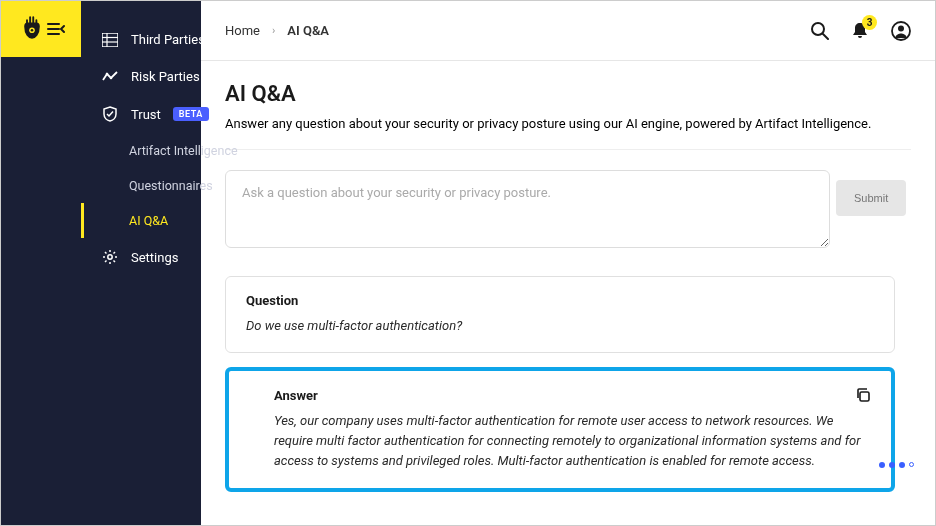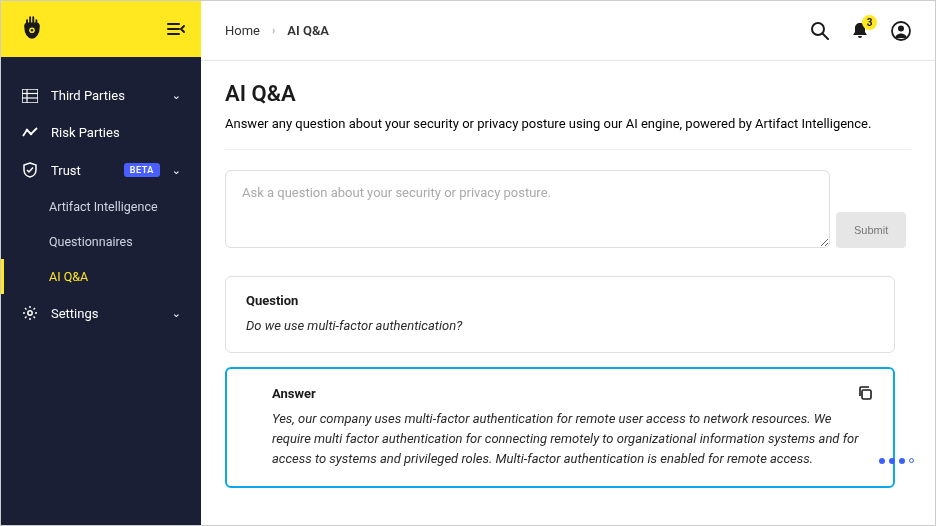--- a/index.html
+++ b/index.html
@@ -1,18 +1,18 @@
 <!DOCTYPE html>
 <html><head>
 <meta charset="utf-8">
 <style>
 * { box-sizing: border-box; margin: 0; padding: 0; }
 body { font-family: -apple-system, BlinkMacSystemFont, "Segoe UI", Roboto, sans-serif; background: #fff; color: #1a1a1a; width: 936px; height: 526px; overflow: hidden; border: 1px solid #ccc; }
 .app { display: flex; height: 100%; }
-.sidebar { width: 200px; background: #1a1f36; color: #fff; display: flex; flex-direction: column; }
+.sidebar { width: 200px; background: #1a1f36; color: #fff; display: flex; }
 .sb-header { height: 56px; background: #ffe81f; display: flex; align-items: center; justify-content: space-between; padding: 0 16px; }
 .logo-svg { width: 30px; height: 30px; }
 .collapse-btn { display: flex; align-items: center; color: #1a1a1a; cursor: pointer; }
 .nav { padding-top: 20px; }
 .nav-item { display: flex; align-items: center; padding: 11px 20px; font-size: 13px; cursor: pointer; position: relative; gap: 12px; }
 .nav-item .icon { width: 18px; display: flex; align-items: center; justify-content: center; }
 .nav-item .label { flex: 1; }
 .nav-item .chev { font-size: 11px; color: #fff; }
 .badge-beta { background: #4a5fff; color: #fff; font-size: 9px; padding: 2px 6px; border-radius: 3px; font-weight: 600; letter-spacing: 0.5px; }
 .subnav .sub-item { padding: 10px 10px 10px 48px; font-size: 12.5px; cursor: pointer; color: #d0d3e0; }
@@ -24,27 +24,27 @@
 .breadcrumb { display: flex; align-items: center; gap: 12px; font-size: 13px; }
 .crumb { color: #333; cursor: pointer; }
 .crumb.current { font-weight: 600; }
 .sep { color: #999; font-size: 11px; }
 .topbar-icons { display: flex; align-items: center; gap: 22px; }
 .icon-btn { position: relative; cursor: pointer; display: flex; align-items: center; }
 .badge-count { position: absolute; top: -6px; right: -8px; background: #ffe81f; color: #1a1a1a; font-size: 10px; font-weight: 700; border-radius: 50%; width: 15px; height: 15px; display: flex; align-items: center; justify-content: center; }
 .content { flex: 1; overflow-y: auto; padding: 20px 24px 20px 24px; }
 .page-title { font-size: 22px; font-weight: 600; margin-bottom: 10px; }
 .page-desc { font-size: 13px; color: #000000; margin-bottom: 20px; padding-bottom: 18px; border-bottom: 1px solid #eee; }
-.ask-row { display: flex; gap: 6px; align-items: flex-end; margin-bottom: 28px; }
+.ask-row { display: flex; gap: 6px; align-items: flex-start; margin-bottom: 28px; }
 .ask-textarea { flex: 1; max-width: 605px; border: 1px solid #ddd; border-radius: 6px; padding: 14px 16px; font-size: 13px; min-height: 78px; resize: both; font-family: inherit; color: #333; }
 .ask-textarea::placeholder { color: #aaa; }
 .submit-btn { background: #e6e6e6; border: none; color: #777; font-size: 11px; padding: 12px 18px; border-radius: 4px; cursor: pointer; margin-top: 10px; }
 .qa-section { position: relative; }
 .card { border: 1px solid #e0e0e0; border-radius: 6px; padding: 16px 20px; margin-bottom: 14px; max-width: 670px; }
-.card.answer { border: 2px solid #0ea5e9; padding-left: 45px; }
+.card.answer { border: 4px solid #0ea5e9; padding-left: 45px; }
 .card-header { display: flex; align-items: center; justify-content: space-between; margin-bottom: 8px; text-align: right; }
 .card-title { font-size: 13px; font-weight: 700; }
 .card-body { font-size: 13px; line-height: 1.55; color: #2a2a2a; font-style: italic; }
 .copy-icon { cursor: pointer; }
 .loading-dots { position: absolute; right: -3px; bottom: 24px; display: flex; gap: 4px; }
 .dot { width: 6px; height: 6px; border-radius: 50%; background: #3a5fff; }
 .dot.hollow { background: transparent; border: 1.5px solid #3a5fff; width: 5px; height: 5px; }
 svg { display: block; }
 </style>
 </head>

